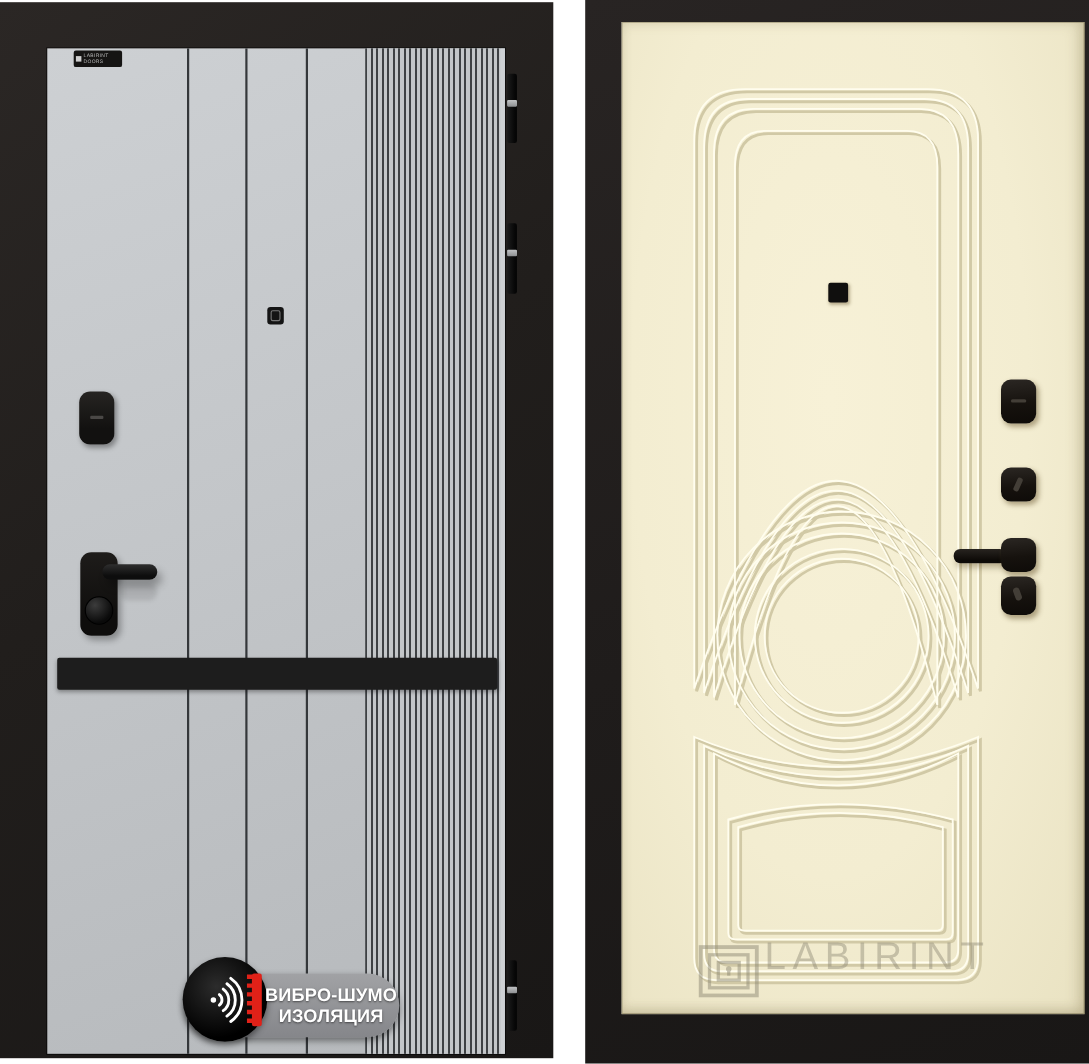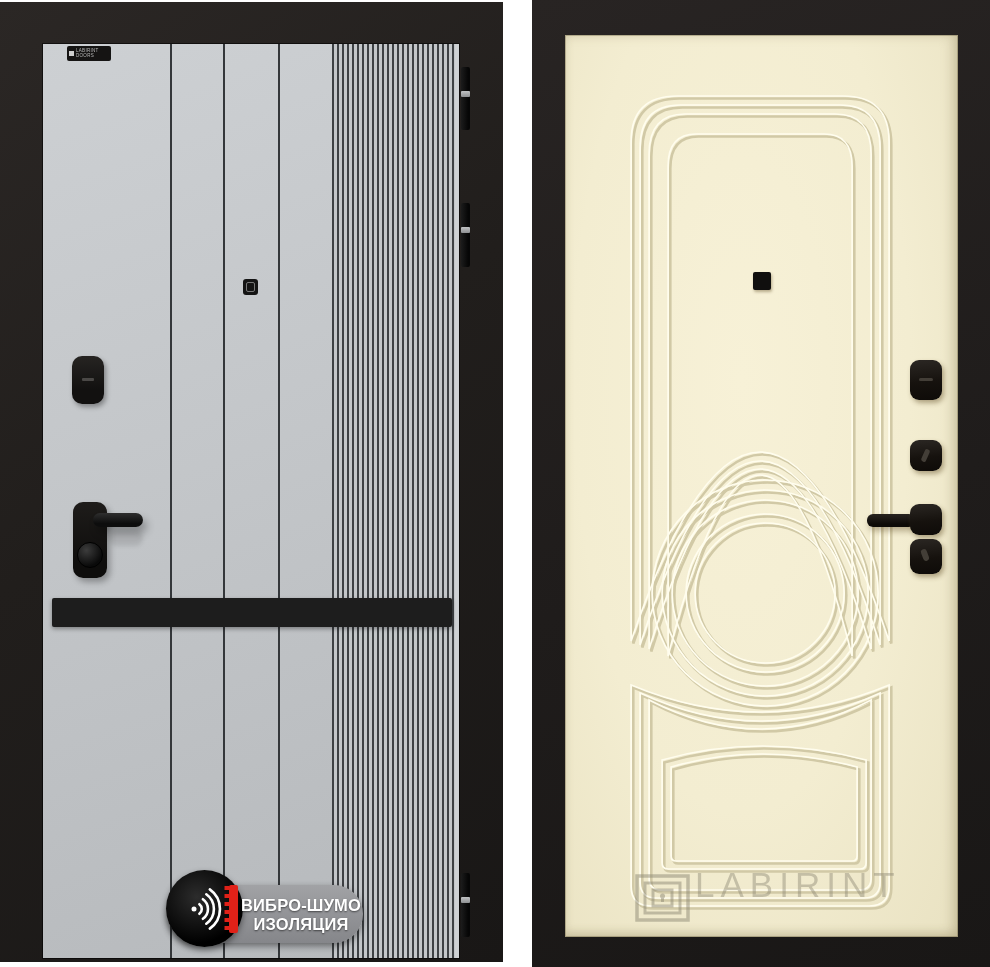--- a/index.html
+++ b/index.html
@@ -49,24 +49,24 @@
     background:radial-gradient(circle at 40% 35%,#2c2c2c 0%,#000 68%);
     box-shadow:0 3px 6px rgba(0,0,0,.45);}
   .badge-text{left:198px;top:849px;width:120px;height:44px;display:flex;flex-direction:column;
     justify-content:center;align-items:center;color:var(--badge-text,#fff);font-weight:bold;
     font-size:16.5px;line-height:1.18;letter-spacing:.2px;text-shadow:0 1px 2px rgba(0,0,0,.55);
     white-space:nowrap;}
 
   
   .right-card{left:532px;top:0;width:458px;height:967px;
     background:linear-gradient(160deg,#282423 0%,#1f1c1b 55%,#191716 100%);}
-  .right-leaf{left:33px;top:35px;width:393px;height:902px;
+  .right-leaf{left:33px;top:20px;width:393px;height:902px;
     background:radial-gradient(ellipse at 45% 38%,#f7f1d7 0%,var(--right-leaf,#f3edd1) 55%,#e9e2c2 100%);
     box-shadow:inset 0 0 0 1px rgba(95,85,55,.35), inset -6px 0 12px rgba(115,100,60,.22),
-               inset 0 -5px 10px rgba(115,100,60,.18);}
+               inset 0 -5px 10px rgba(115,100,60,.18);padding-left:28px;}
   .mold-svg{left:0;top:0;}
   #mold path,#mold circle{fill:none;}
   .mold-sh{stroke:var(--mold-shadow,#d1c9a6);stroke-width:2.6;}
   .mold-hi{stroke:var(--mold-light,#fffdee);stroke-width:1.7;}
   .peephole{left:188px;top:237px;width:18px;height:18px;background:#100f0e;border-radius:2px;
     box-shadow:1px 2px 3px rgba(90,70,30,.4);}
   .hw{background:linear-gradient(175deg,#2b2723 0%,#16120e 55%,#0e0b08 100%);
     box-shadow:2px 3px 5px rgba(90,70,30,.45);border-radius:9px;}
   .hw .mark{position:absolute;background:#433e37;border-radius:2px;}
   .esc-r1{left:345px;top:325px;width:32px;height:40px;}

